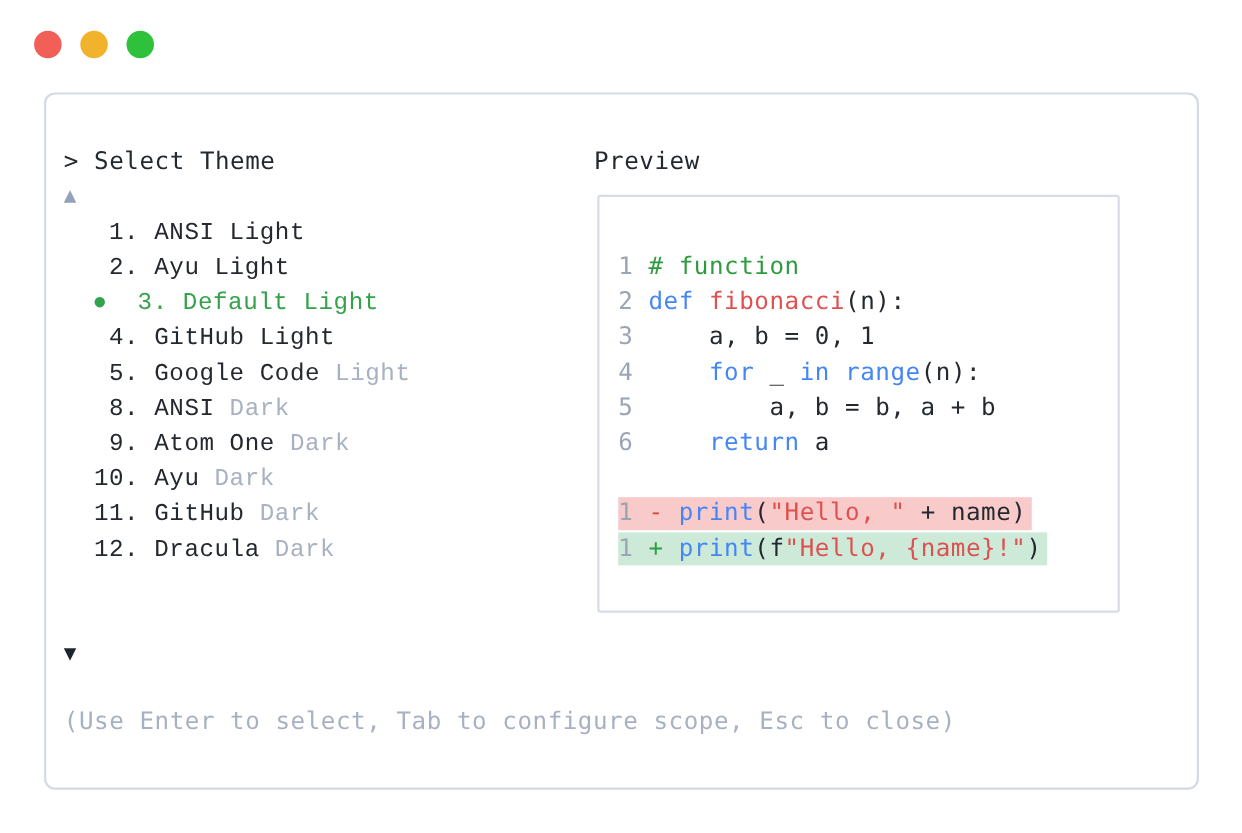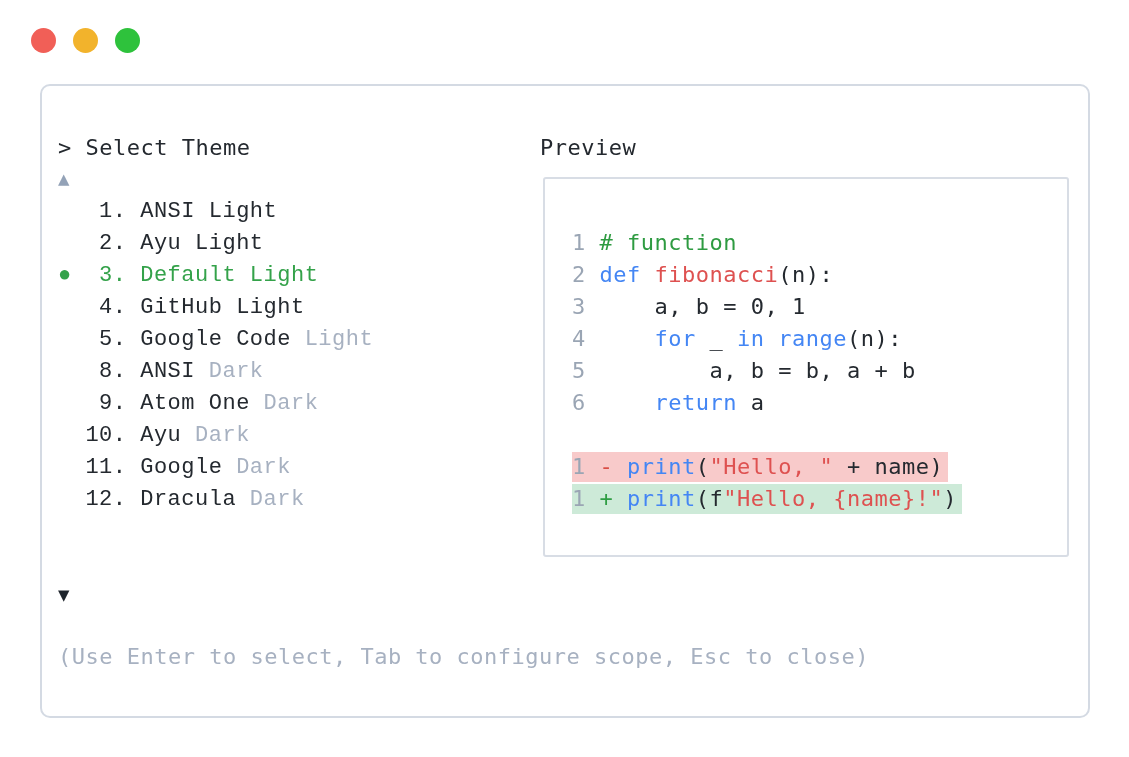--- a/index.html
+++ b/index.html
@@ -31,26 +31,26 @@
     border:2px solid var(--border);border-radius:10px;box-sizing:border-box;background:#fff;
   }
   .mono{font-size:22px;letter-spacing:0.5px;white-space:pre;}
   .prompt{position:absolute;left:58px;top:133px;line-height:30px;}
   .preview-label{position:absolute;left:540px;top:133px;line-height:30px;}
   .scroll-up{position:absolute;left:58px;top:164px;line-height:28px;font-size:19px;color:var(--muted-strong);cursor:pointer;}
   .scroll-down{position:absolute;left:58px;top:580px;line-height:28px;font-size:19px;color:var(--dark-indicator);cursor:pointer;}
   .theme-list{position:absolute;left:58px;top:196px;font-family:Liberation Mono, monospace;}
   .list-row{height:32px;line-height:32px;font-size:22px;letter-spacing:0.5px;white-space:pre;cursor:pointer;}
   .list-row .muted{color:var(--muted);}
-  .list-row.selected{color:var(--selected-green);}
+  .list-row.selected{color:var(--selected-green);margin-left:26px;}
   .help-text{position:absolute;left:58px;top:642px;line-height:30px;color:var(--muted);}
   .preview-box{
-    position:absolute;left:543px;top:177px;width:526px;height:380px;
+    position:absolute;left:543px;top:177px;width:475px;height:380px;
     border:2px solid #d8dde5;border-radius:3px;box-sizing:border-box;background:#fff;
-    padding:48px 0 0 27px;overflow:hidden;
+    padding:48px 0 0 17px;overflow:hidden;
   }
   .code-line{height:32px;line-height:32px;font-size:22px;letter-spacing:0.5px;white-space:pre;}
   .ln{color:var(--line-number);}
   .seg-plain{color:var(--text);}
   .seg-comment{color:var(--comment-green);}
   .seg-kw{color:var(--keyword-blue);}
   .seg-fn{color:var(--string-red);}
   .seg-str{color:var(--string-red);}
   .seg-minus{color:var(--diff-minus);}
   .seg-plus{color:var(--diff-plus);}
@@ -79,21 +79,21 @@
 
   <div class="theme-list">
       <div class="list-row"><span>   1. </span><span>ANSI Light</span></div>
       <div class="list-row"><span>   2. </span><span>Ayu Light</span></div>
       <div class="list-row selected"><span>●  3. </span><span>Default Light</span></div>
       <div class="list-row"><span>   4. </span><span>GitHub Light</span></div>
       <div class="list-row"><span>   5. </span><span>Google Code</span><span class="muted"> Light</span></div>
       <div class="list-row"><span>   8. </span><span>ANSI</span><span class="muted"> Dark</span></div>
       <div class="list-row"><span>   9. </span><span>Atom One</span><span class="muted"> Dark</span></div>
       <div class="list-row"><span>  10. </span><span>Ayu</span><span class="muted"> Dark</span></div>
-      <div class="list-row"><span>  11. </span><span>Google</span><span class="muted"> Dark</span></div>
+      <div class="list-row"><span>  11. </span><span>GitHub</span><span class="muted"> Dark</span></div>
       <div class="list-row"><span>  12. </span><span>Dracula</span><span class="muted"> Dark</span></div>
     </div>
 
   <div class="scroll-down mono">▼</div>
 
   <div class="help-text mono">(Use Enter to select, Tab to configure scope, Esc to close)</div>
 
   <div class="preview-box">
     <div>
         <div class="code-line"><span class="ln">1 </span><span class="seg-comment"># function</span></div>

